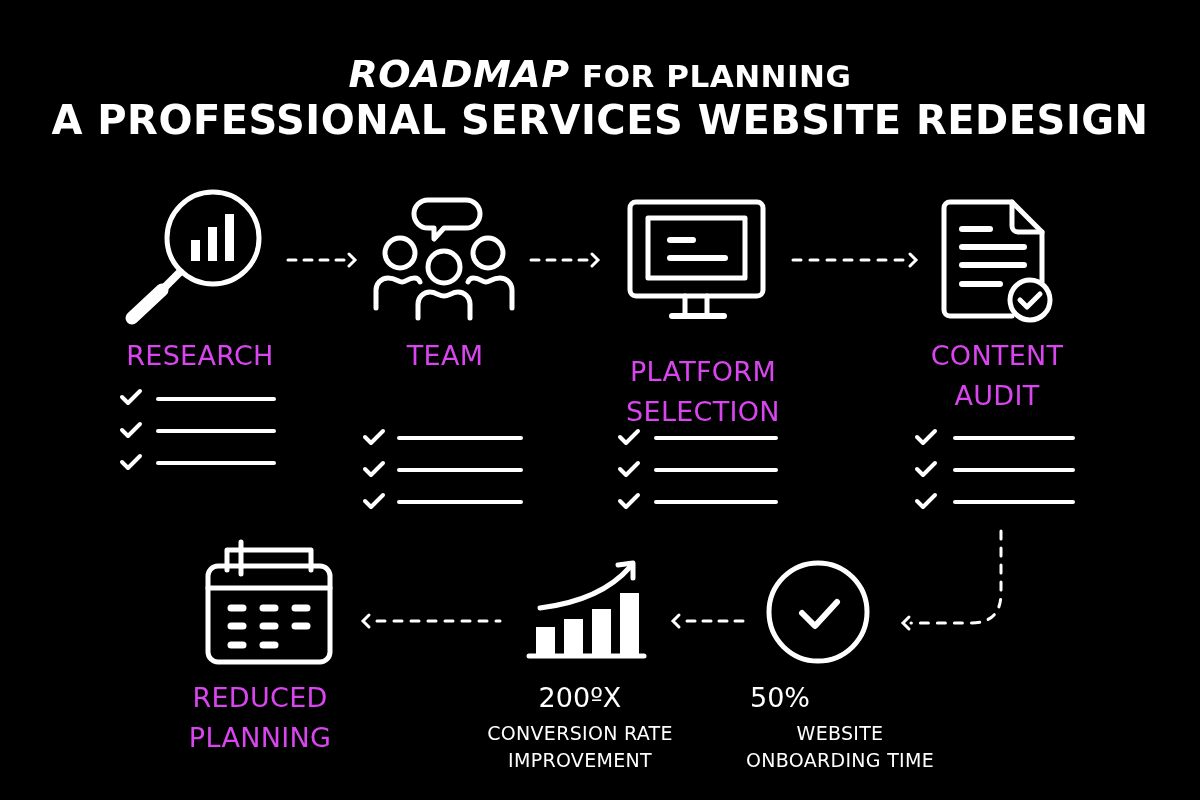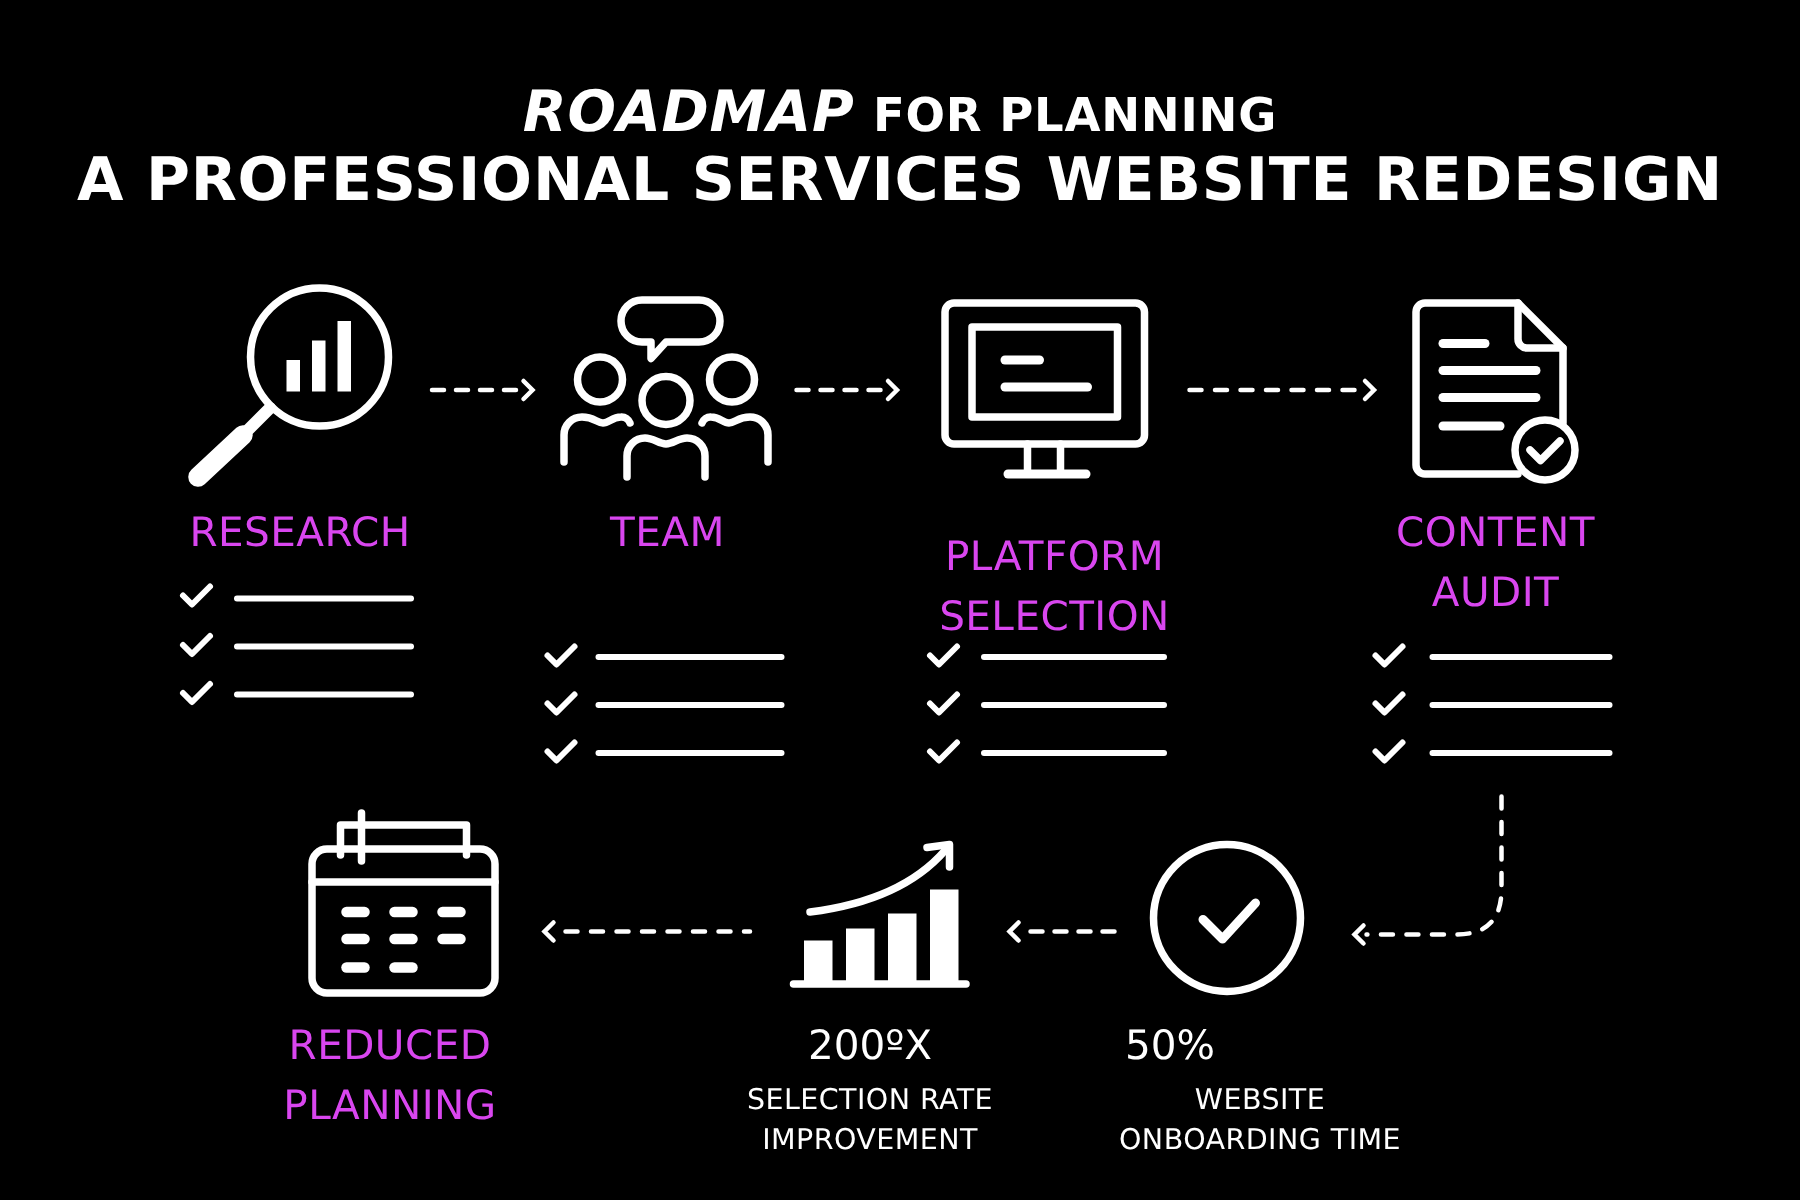--- a/index.html
+++ b/index.html
@@ -147,21 +147,21 @@
   <rect x="16" y="72" width="19" height="28" fill="#fff" stroke="none"></rect>
   <rect x="44" y="64" width="19" height="36" fill="#fff" stroke="none"></rect>
   <rect x="72" y="54" width="19" height="46" fill="#fff" stroke="none"></rect>
   <rect x="100" y="38" width="19" height="62" fill="#fff" stroke="none"></rect>
   <line x1="9" y1="101" x2="124" y2="101" stroke-width="5"></line>
   <path d="M20,53 C60,48 90,35 110,12" stroke-width="5"></path>
   <polyline points="98,10 113,8 113,23" stroke-width="5"></polyline>
 </svg>
 <div class="metric-val" style="left:500px;top:682px;width:160px;">200ºX</div>
 <div class="metric-lbl" style="left:460px;top:720px;width:240px;">
-  <div>SELECTION RATE</div>
+  <div>CONVERSION RATE</div>
   <div>IMPROVEMENT</div>
 </div>
 
 <svg width="150" height="20" style="left:355px;top:611px" viewBox="0 0 150 20" fill="none" stroke="#fff" stroke-width="3" stroke-linecap="round">
   <polyline points="14,4 8,10 14,16"></polyline>
   <line x1="22" y1="10" x2="145" y2="10" stroke-dasharray="8 9"></line>
 </svg>
 
 <svg width="140" height="130" style="left:200px;top:540px" viewBox="0 0 140 130" fill="none" stroke="#fff" stroke-width="5" stroke-linecap="round" stroke-linejoin="round">
   <rect x="8" y="26" width="122" height="96" rx="10"></rect>

